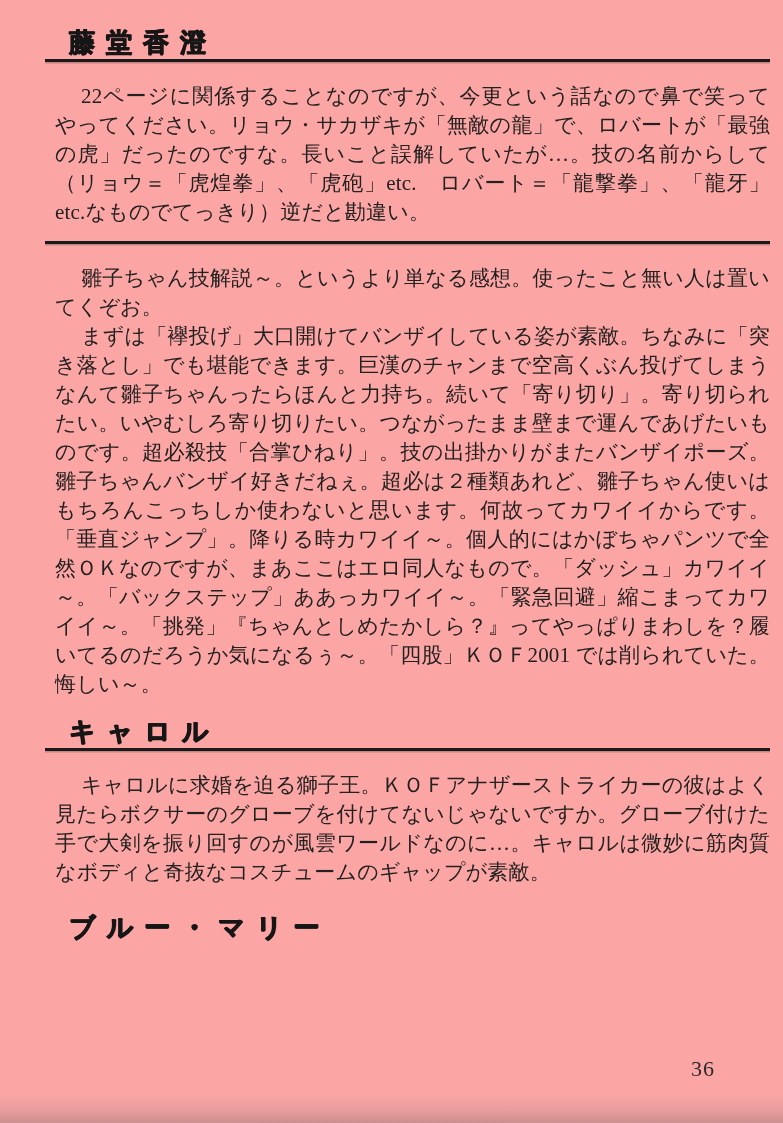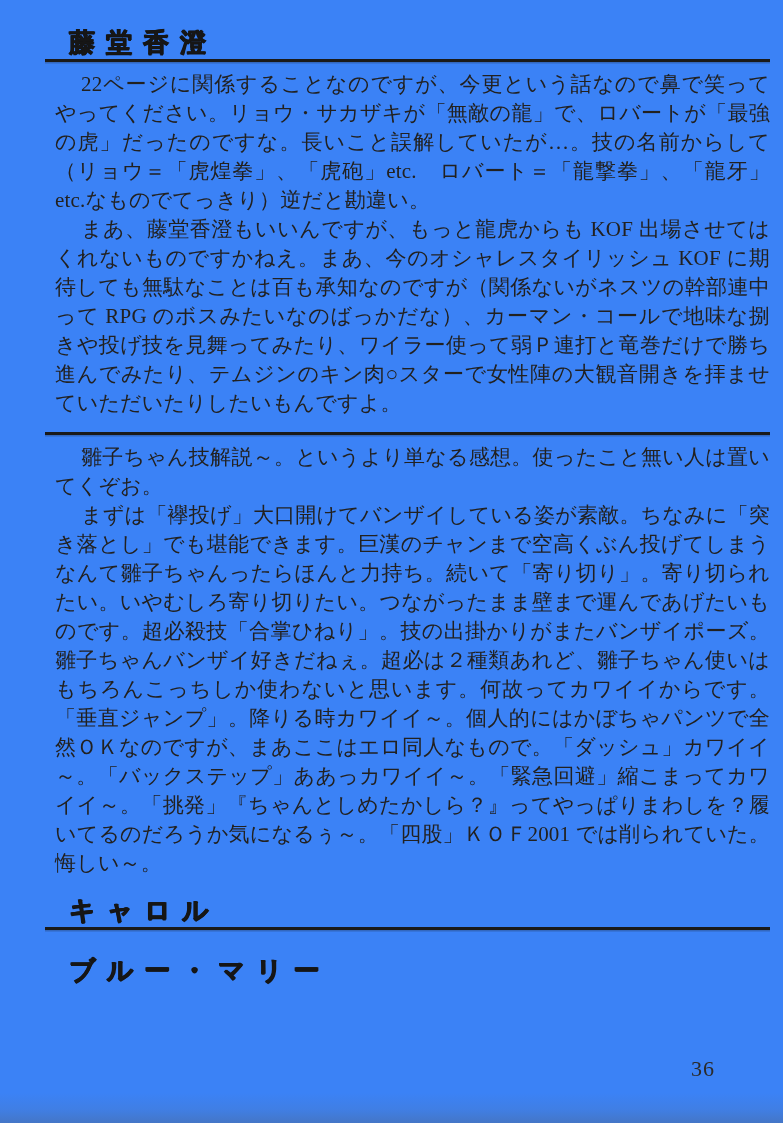--- a/index.html
+++ b/index.html
@@ -6,21 +6,21 @@
   body {
     width: 783px;
     height: 1123px;
     background: #efefed;
     font-family: "Liberation Serif", "DejaVu Serif", serif;
   }
   .page {
     position: relative;
     width: 783px;
     height: 1123px;
-    background: #3b82f6;
+    background: #fca5a5;
     color: #1f1f1f;
     overflow: hidden;
     box-sizing: border-box;
     padding: 28px 13px 0 55px;
   }
   
   .page::after {
     content: "";
     position: absolute;
     left: 0; right: 0; bottom: 0;
@@ -43,21 +43,21 @@
     
     text-shadow: 0.8px 0 0 currentColor, -0.6px 0 0 currentColor, 0 0.6px 0 currentColor;
     white-space: nowrap;
   }
   .rule {
     height: 3px;
     background: #1a1a1a;
     margin: 3px 0 0 -10px;
     box-shadow: 0 1.5px 0 rgba(26,26,26,0.25);
   }
-  .body-text { margin-top: 8px; }
+  .body-text { margin-top: 20px; }
   p {
     margin: 0;
     font-size: 21px;
     line-height: 29px;
     text-align: justify;
     text-indent: 26px;
     letter-spacing: 0.2px;
     color: #222120;
   }
   .sec-2 { margin-top: 14px; }
@@ -76,35 +76,37 @@
 </head>
 <body>
 
 <div class="page">
 
   <section class="sec-1">
     <h2>藤堂香澄</h2>
     <div class="rule"></div>
     <div class="body-text">
       <p>22ページに関係することなのですが、今更という話なので鼻で笑ってやってください。リョウ・サカザキが「無敵の龍」で、ロバートが「最強の虎」だったのですな。長いこと誤解していたが…。技の名前からして（リョウ＝「虎煌拳」、「虎砲」etc.　ロバート＝「龍撃拳」、「龍牙」etc.なものでてっきり）逆だと勘違い。</p>
-      <p>まあ、藤堂香澄もいいんですが、もっと龍虎からも KOF 出場させてはくれないものですかねえ。まあ、今のオシャレスタイリッシュ KOF に期待しても無駄なことは百も承知なのですが（関係ないがネスツの幹部連中って RPG のボスみたいなのばっかだな）、カーマン・コールで地味な捌きや投げ技を見舞ってみたり、ワイラー使って弱Ｐ連打と竜巻だけで勝ち進んでみたり、テムジンのキン肉○スターで女性陣の大観音開きを拝ませていただいたりしたいもんですよ。</p>
     </div>
   </section>
 
   <section class="sec-2">
     <div class="rule"></div>
     <div class="body-text">
       <p>雛子ちゃん技解説～。というより単なる感想。使ったこと無い人は置いてくぞお。</p>
       <p>まずは「襷投げ」大口開けてバンザイしている姿が素敵。ちなみに「突き落とし」でも堪能できます。巨漢のチャンまで空高くぶん投げてしまうなんて雛子ちゃんったらほんと力持ち。続いて「寄り切り」。寄り切られたい。いやむしろ寄り切りたい。つながったまま壁まで運んであげたいものです。超必殺技「合掌ひねり」。技の出掛かりがまたバンザイポーズ。雛子ちゃんバンザイ好きだねぇ。超必は２種類あれど、雛子ちゃん使いはもちろんこっちしか使わないと思います。何故ってカワイイからです。「垂直ジャンプ」。降りる時カワイイ～。個人的にはかぼちゃパンツで全然ＯＫなのですが、まあここはエロ同人なもので。「ダッシュ」カワイイ～。「バックステップ」ああっカワイイ～。「緊急回避」縮こまってカワイイ～。「挑発」『ちゃんとしめたかしら？』ってやっぱりまわしを？履いてるのだろうか気になるぅ～。「四股」ＫＯＦ2001 では削られていた。悔しい～。</p>
     </div>
   </section>
 
   <section class="sec-3">
     <h2>キャロル</h2>
     <div class="rule"></div>
+    <div class="body-text">
+      <p>キャロルに求婚を迫る獅子王。ＫＯＦアナザーストライカーの彼はよく見たらボクサーのグローブを付けてないじゃないですか。グローブ付けた手で大剣を振り回すのが風雲ワールドなのに…。キャロルは微妙に筋肉質なボディと奇抜なコスチュームのギャップが素敵。</p>
+    </div>
   </section>
 
   <section class="sec-4">
     <h2>ブルー・マリー</h2>
 
   </section>
 
   <div class="page-number">36</div>
 
 </div>

